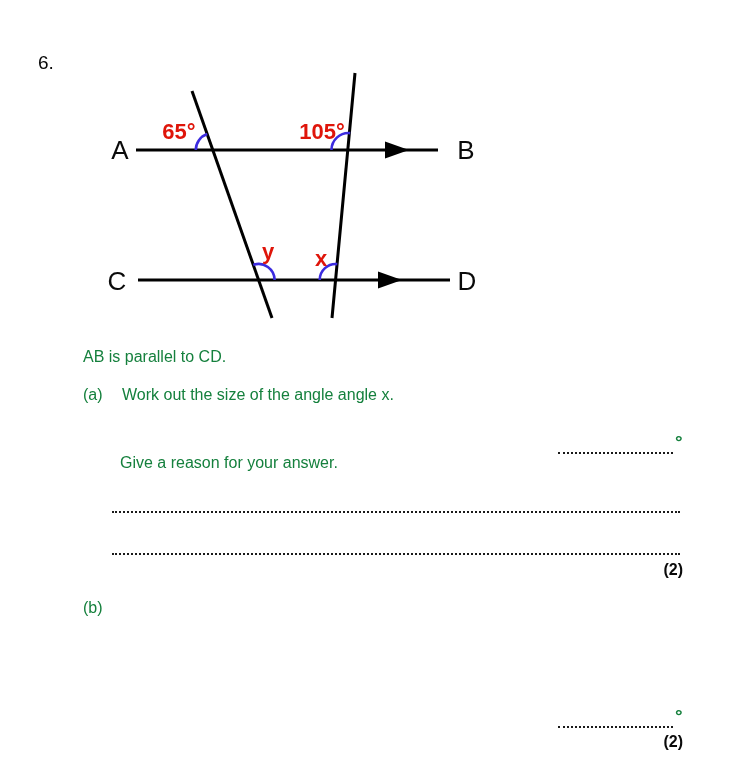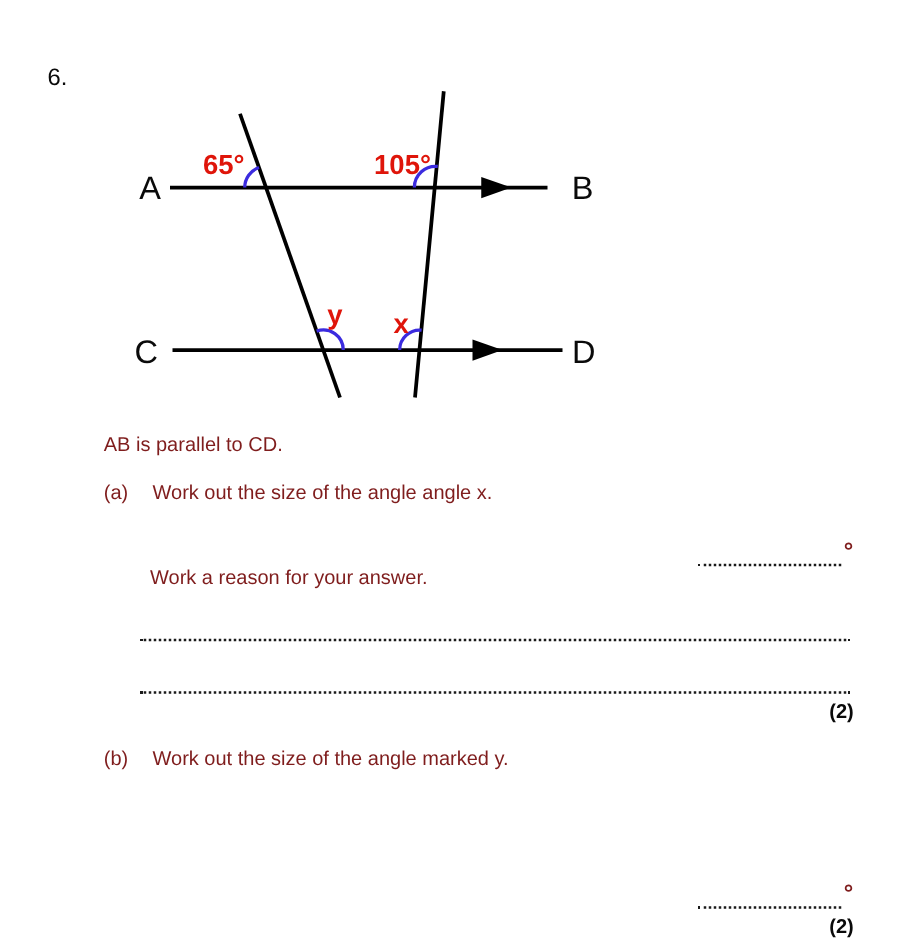--- a/index.html
+++ b/index.html
@@ -13,21 +13,21 @@
     height: 757px;
     background: #ffffff;
     font-family: "Liberation Sans", "DejaVu Sans", sans-serif;
     color: #0a0a0a;
     overflow: hidden;
   }
   .abs { position: absolute; }
   .body-text {
     font-size: 16px;
     line-height: 19px;
-    color: #7f1d1d;
+    color: #15803d;
     white-space: nowrap;
   }
   .q-number {
     font-size: 19px;
     line-height: 22px;
   }
   .marks {
     font-size: 16px;
     line-height: 19px;
     font-weight: bold;
@@ -100,29 +100,28 @@
 
   <div class="abs body-text" style="left:83px; top:347px;">AB is parallel to CD.</div>
 
   <div class="abs body-text" style="left:83px; top:385px;">(a)</div>
   <div class="abs body-text" style="left:122px; top:385px;">Work out the size of the angle angle x.</div>
 
   <div class="answer-line body-text" style="left:558px; top:432px;">
     <span class="answer-dots"></span><span class="answer-degree">°</span>
   </div>
 
-  <div class="abs body-text" style="left:120px; top:453px;">Work a reason for your answer.</div>
+  <div class="abs body-text" style="left:120px; top:453px;">Give a reason for your answer.</div>
 
   <div class="dotted-rule" style="left:112px; top:499px; width:568px;"></div>
   <div class="dotted-rule" style="left:112px; top:541px; width:568px;"></div>
 
   <div class="abs marks" style="right:55px; top:560px;">(2)</div>
 
   <div class="abs body-text" style="left:83px; top:598px;">(b)</div>
-  <div class="abs body-text" style="left:122px; top:598px;">Work out the size of the angle marked y.</div>
 
   <div class="answer-line body-text" style="left:558px; top:706px;">
     <span class="answer-dots"></span><span class="answer-degree">°</span>
   </div>
 
   <div class="abs marks" style="right:55px; top:732px;">(2)</div>
 
 </div>
 
 </body></html>

